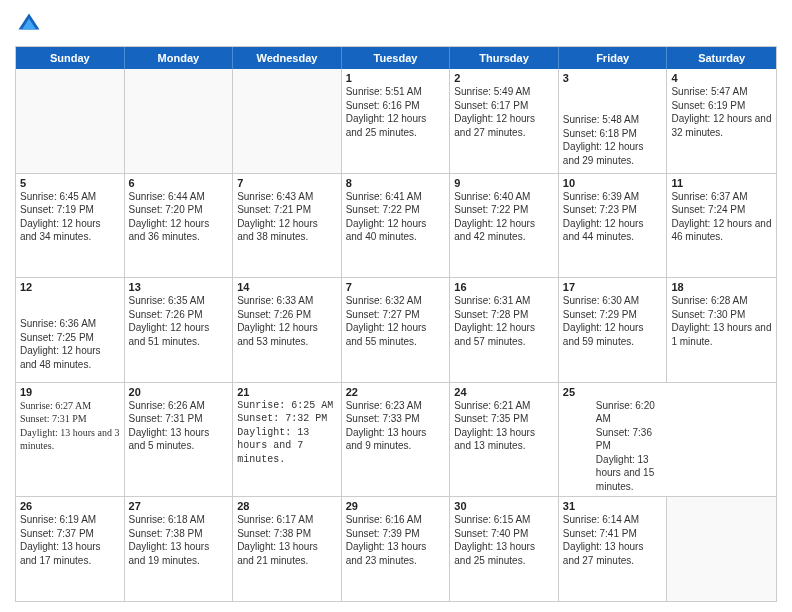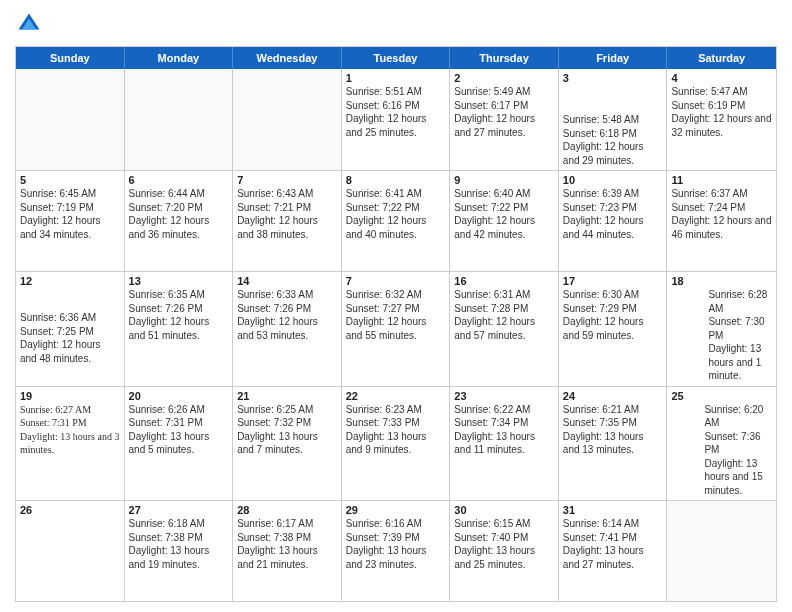--- a/index.html
+++ b/index.html
@@ -252,72 +252,69 @@
 Daylight: 12 hours and 57 minutes.</div>
           </div>
           <div class="cal-cell">
             <div class="day-number">17</div>
             <div class="day-info" style="white-space: pre-line;">Sunrise: 6:30 AM
 Sunset: 7:29 PM
 Daylight: 12 hours and 59 minutes.</div>
           </div>
           <div class="cal-cell">
             <div class="day-number">18</div>
-            <div class="day-info" style="white-space: pre-line; margin-left: 37px;">Sunrise: 6:28 AM
+            <div class="day-info" style="white-space: pre-line;">Sunrise: 6:28 AM
 Sunset: 7:30 PM
 Daylight: 13 hours and 1 minute.</div>
           </div>
         </div>
         <div class="cal-row">
           <div class="cal-cell">
             <div class="day-number">19</div>
             <div class="day-info" style="white-space: pre-line; font-family: Liberation Serif, serif;">Sunrise: 6:27 AM
 Sunset: 7:31 PM
 Daylight: 13 hours and 3 minutes.</div>
           </div>
           <div class="cal-cell">
             <div class="day-number">20</div>
             <div class="day-info" style="white-space: pre-line;">Sunrise: 6:26 AM
 Sunset: 7:31 PM
 Daylight: 13 hours and 5 minutes.</div>
           </div>
           <div class="cal-cell">
             <div class="day-number">21</div>
-            <div class="day-info" style="white-space: pre-line;">Sunrise: 6:25 AM
+            <div class="day-info" style="white-space: pre-line; font-family: Liberation Mono, monospace;">Sunrise: 6:25 AM
 Sunset: 7:32 PM
 Daylight: 13 hours and 7 minutes.</div>
           </div>
           <div class="cal-cell">
             <div class="day-number">22</div>
             <div class="day-info" style="white-space: pre-line;">Sunrise: 6:23 AM
 Sunset: 7:33 PM
 Daylight: 13 hours and 9 minutes.</div>
           </div>
           <div class="cal-cell">
-            <div class="day-number">23</div>
-            <div class="day-info" style="white-space: pre-line;">Sunrise: 6:22 AM
-Sunset: 7:34 PM
-Daylight: 13 hours and 11 minutes.</div>
-          </div>
-          <div class="cal-cell">
             <div class="day-number">24</div>
             <div class="day-info" style="white-space: pre-line;">Sunrise: 6:21 AM
 Sunset: 7:35 PM
 Daylight: 13 hours and 13 minutes.</div>
           </div>
           <div class="cal-cell">
             <div class="day-number">25</div>
             <div class="day-info" style="white-space: pre-line; margin-left: 33px;">Sunrise: 6:20 AM
 Sunset: 7:36 PM
 Daylight: 13 hours and 15 minutes.</div>
           </div>
         </div>
         <div class="cal-row">
           <div class="cal-cell">
             <div class="day-number">26</div>
+            <div class="day-info" style="white-space: pre-line;">Sunrise: 6:19 AM
+Sunset: 7:37 PM
+Daylight: 13 hours and 17 minutes.</div>
           </div>
           <div class="cal-cell">
             <div class="day-number">27</div>
             <div class="day-info" style="white-space: pre-line;">Sunrise: 6:18 AM
 Sunset: 7:38 PM
 Daylight: 13 hours and 19 minutes.</div>
           </div>
           <div class="cal-cell">
             <div class="day-number">28</div>
             <div class="day-info" style="white-space: pre-line;">Sunrise: 6:17 AM

